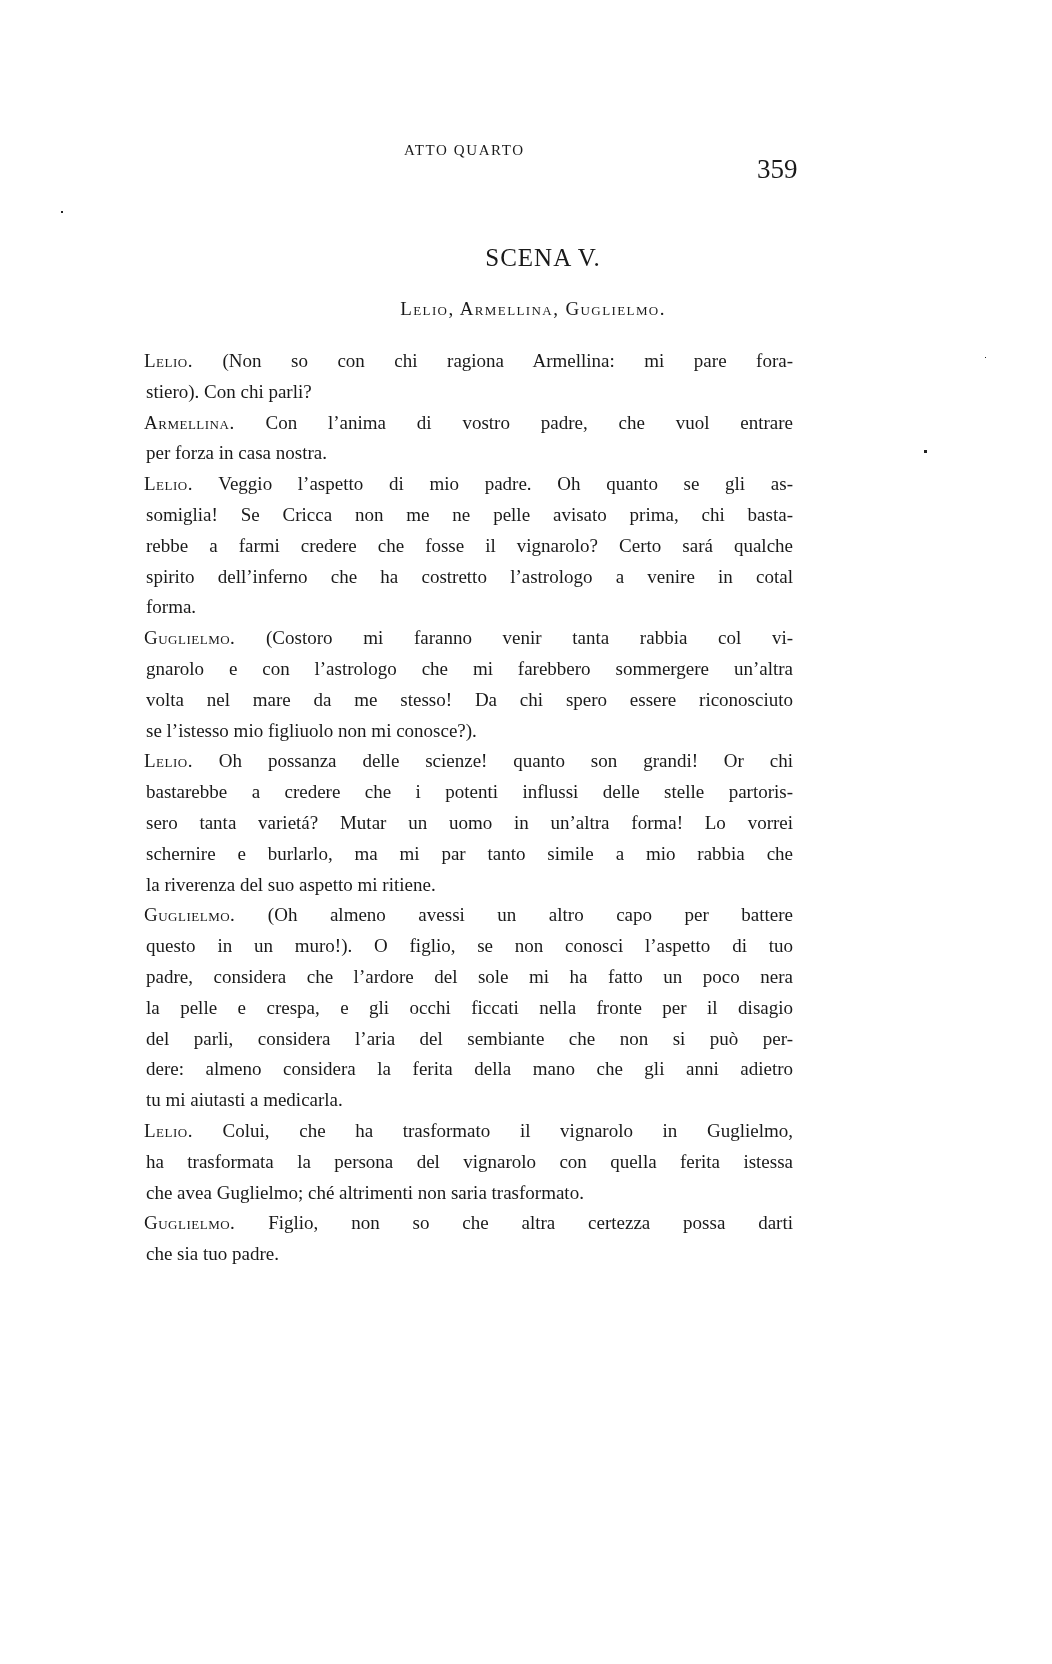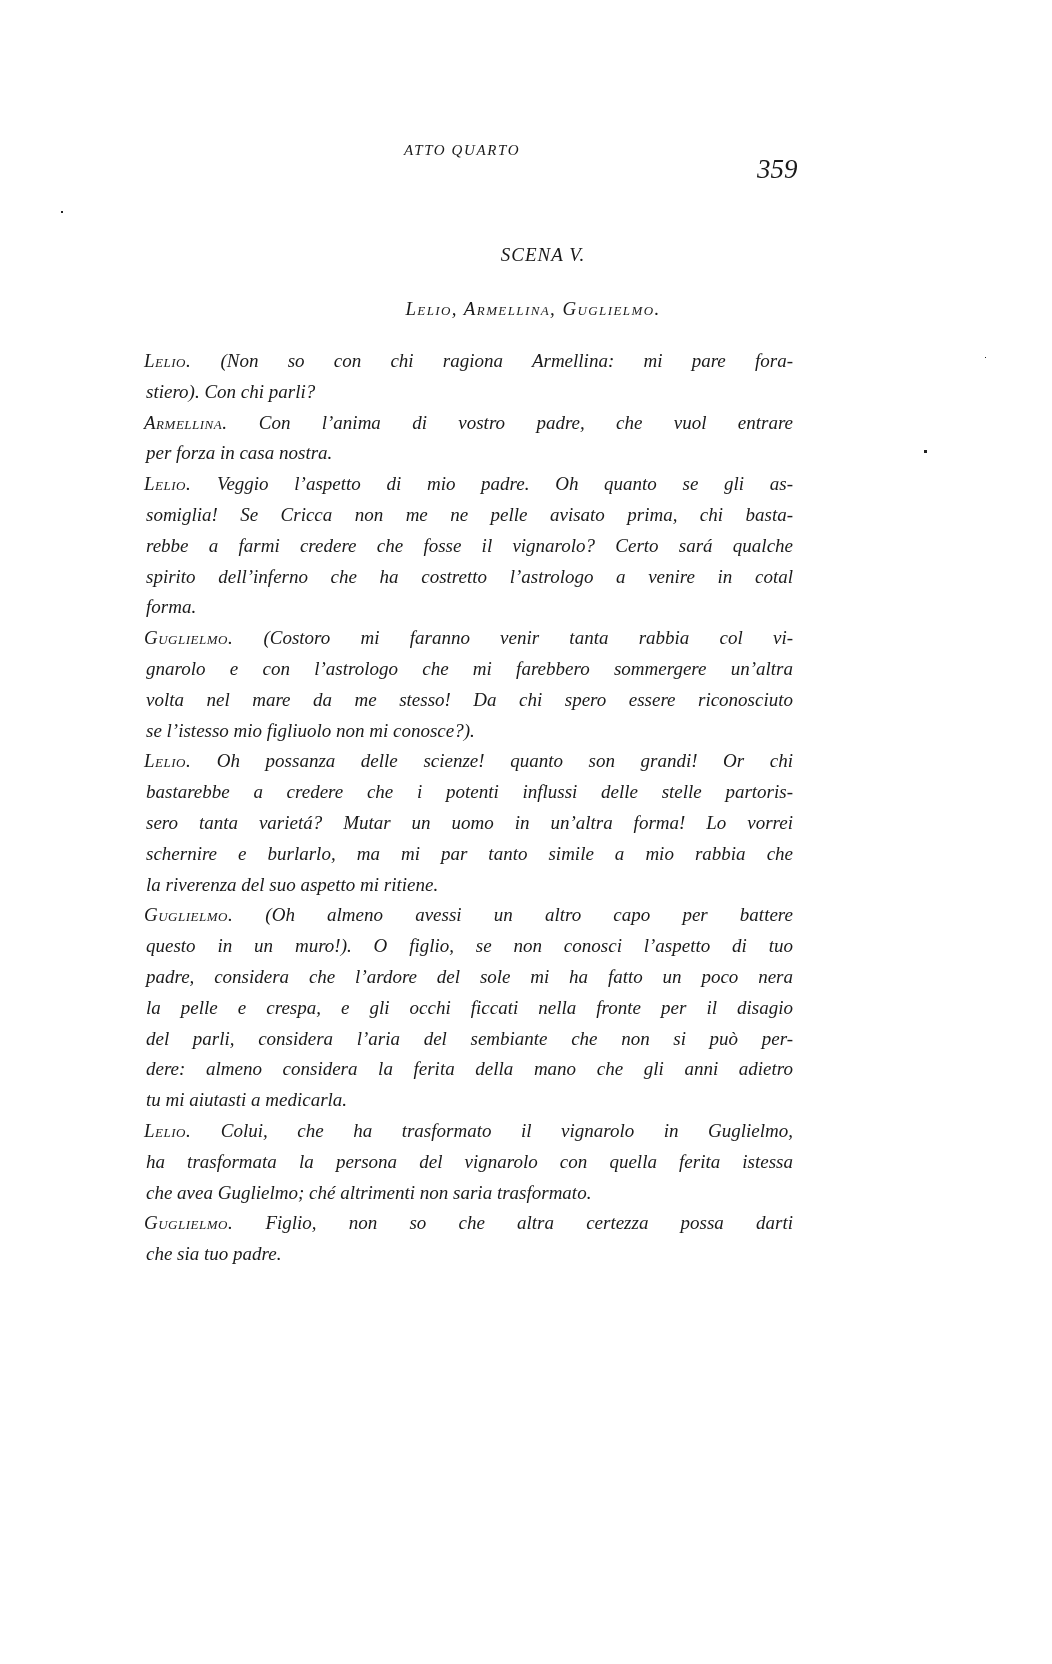--- a/index.html
+++ b/index.html
@@ -11,21 +11,21 @@
       width: 1052px;
       height: 1664px;
       position: relative;
       overflow: hidden;
       color: #1a1a1a;
       font-family: "Liberation Serif", "DejaVu Serif", serif;
     }
     .page {
       position: absolute;
       left: 0; top: 0;
-      width: 1052px; height: 1664px; font-style: italic;
+      width: 1052px; height: 1664px;
     }
     .running-head {
       position: absolute;
       top: 138px;
       left: 0;
       width: 1052px;
       height: 30px;
     }
     .running-title {
       position: absolute;
@@ -39,21 +39,21 @@
       left: 757px;
       top: 16px;
       font-size: 27px;
     }
     .scene-heading {
       position: absolute;
       top: 244px;
       left: 0;
       width: 1052px;
       text-align: center;
-      font-size: 19px;
+      font-size: 25px;
       letter-spacing: 1px;
       padding-left: 34px;
       box-sizing: border-box;
     }
     .characters {
       position: absolute;
       top: 298px;
       left: 0;
       width: 1052px;
       text-align: center;

